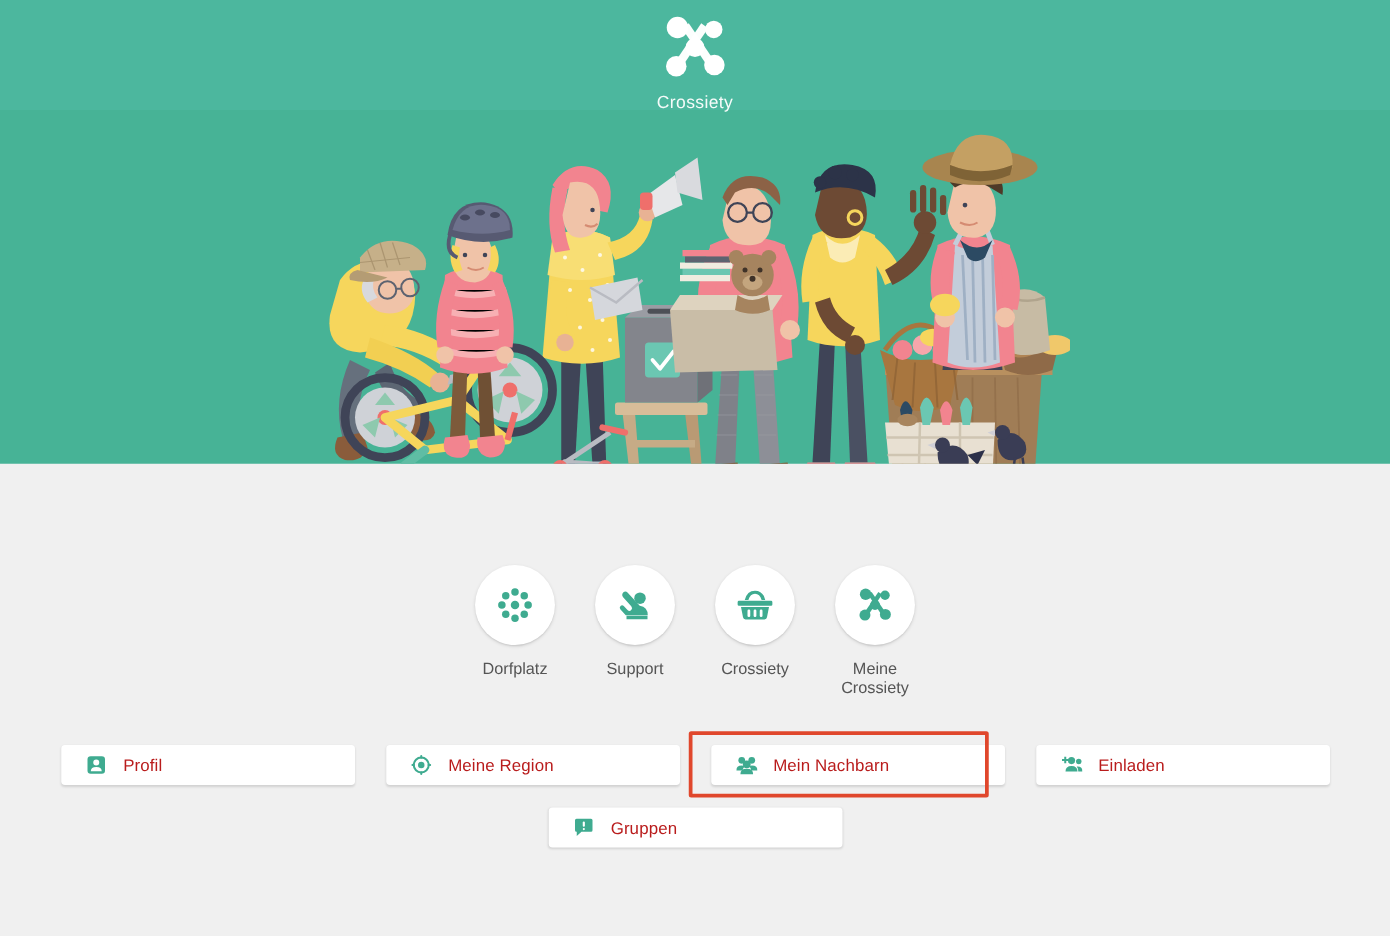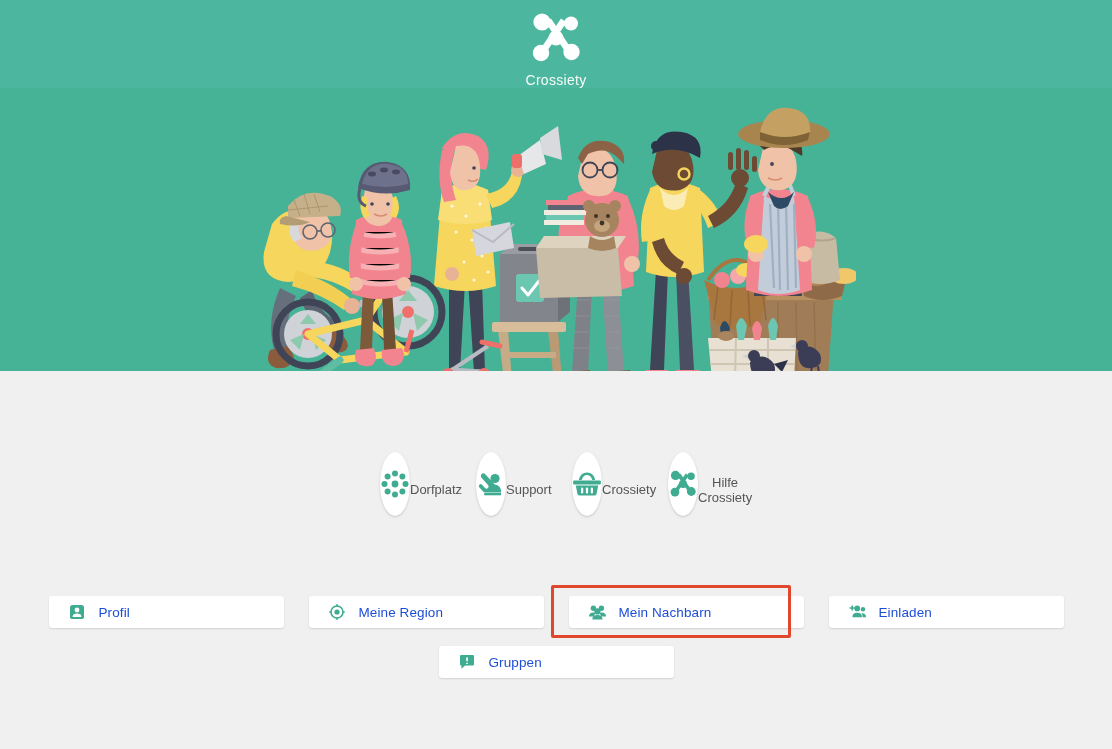--- a/index.html
+++ b/index.html
@@ -45,21 +45,21 @@
   }
 
   
   .round-nav {
     position: absolute; left: 0; top: 452px; width: 1112px;
     display: flex; justify-content: center; align-items: flex-start;
     gap: 32px;
   }
   .round-item {
     width: 64px;
-    display: flex; align-items: center;
+    display: flex; flex-direction: column; align-items: center;
     cursor: pointer;
     background: none; border: none; padding: 0;
   }
   .round-circle {
     width: 64px; height: 64px; border-radius: 50%;
     background: #ffffff;
     box-shadow: 0 1px 3px rgba(0,0,0,.13), 0 1px 1px rgba(0,0,0,.06);
     display: flex; align-items: center; justify-content: center;
   }
   .round-label {
@@ -87,21 +87,21 @@
     border: none;
     font-family: inherit;
   }
   .menu-icon {
     width: 17px; height: 17px;
     display: flex; align-items: center; justify-content: center;
     flex: 0 0 auto;
   }
   .menu-label {
     margin-left: 13px;
-    font-size: 13.5px; color: #1d4ed8; letter-spacing: .1px;
+    font-size: 13.5px; color: #b91c1c; letter-spacing: .1px;
     white-space: nowrap;
   }
 
   
   .highlight-box {
     position: absolute;
     left: 551px; top: 585px; width: 240px; height: 53px;
     border: 3px solid #e0472c;
     border-radius: 2px;
     pointer-events: none;
@@ -594,21 +594,21 @@
             <path d="M38.5 10.5 L17.5 41.5 L12 37.5 L33 6.5 Z"></path>
             <circle cx="28" cy="26" r="7.5"></circle>
             <circle cx="14" cy="10" r="8.6"></circle>
             <circle cx="43" cy="11.5" r="7"></circle>
             <circle cx="13" cy="41" r="8.2"></circle>
             <circle cx="43.5" cy="40" r="8.2"></circle>
           </g>
         </svg>
       </span>
       <span class="round-label">
-        <span>Hilfe</span><br>
+        <span>Meine</span><br>
         <span>Crossiety</span>
       </span>
     </div>
 
   </div>
 
   <div class="menu-rows">
 
     <div class="menu-row">
 

